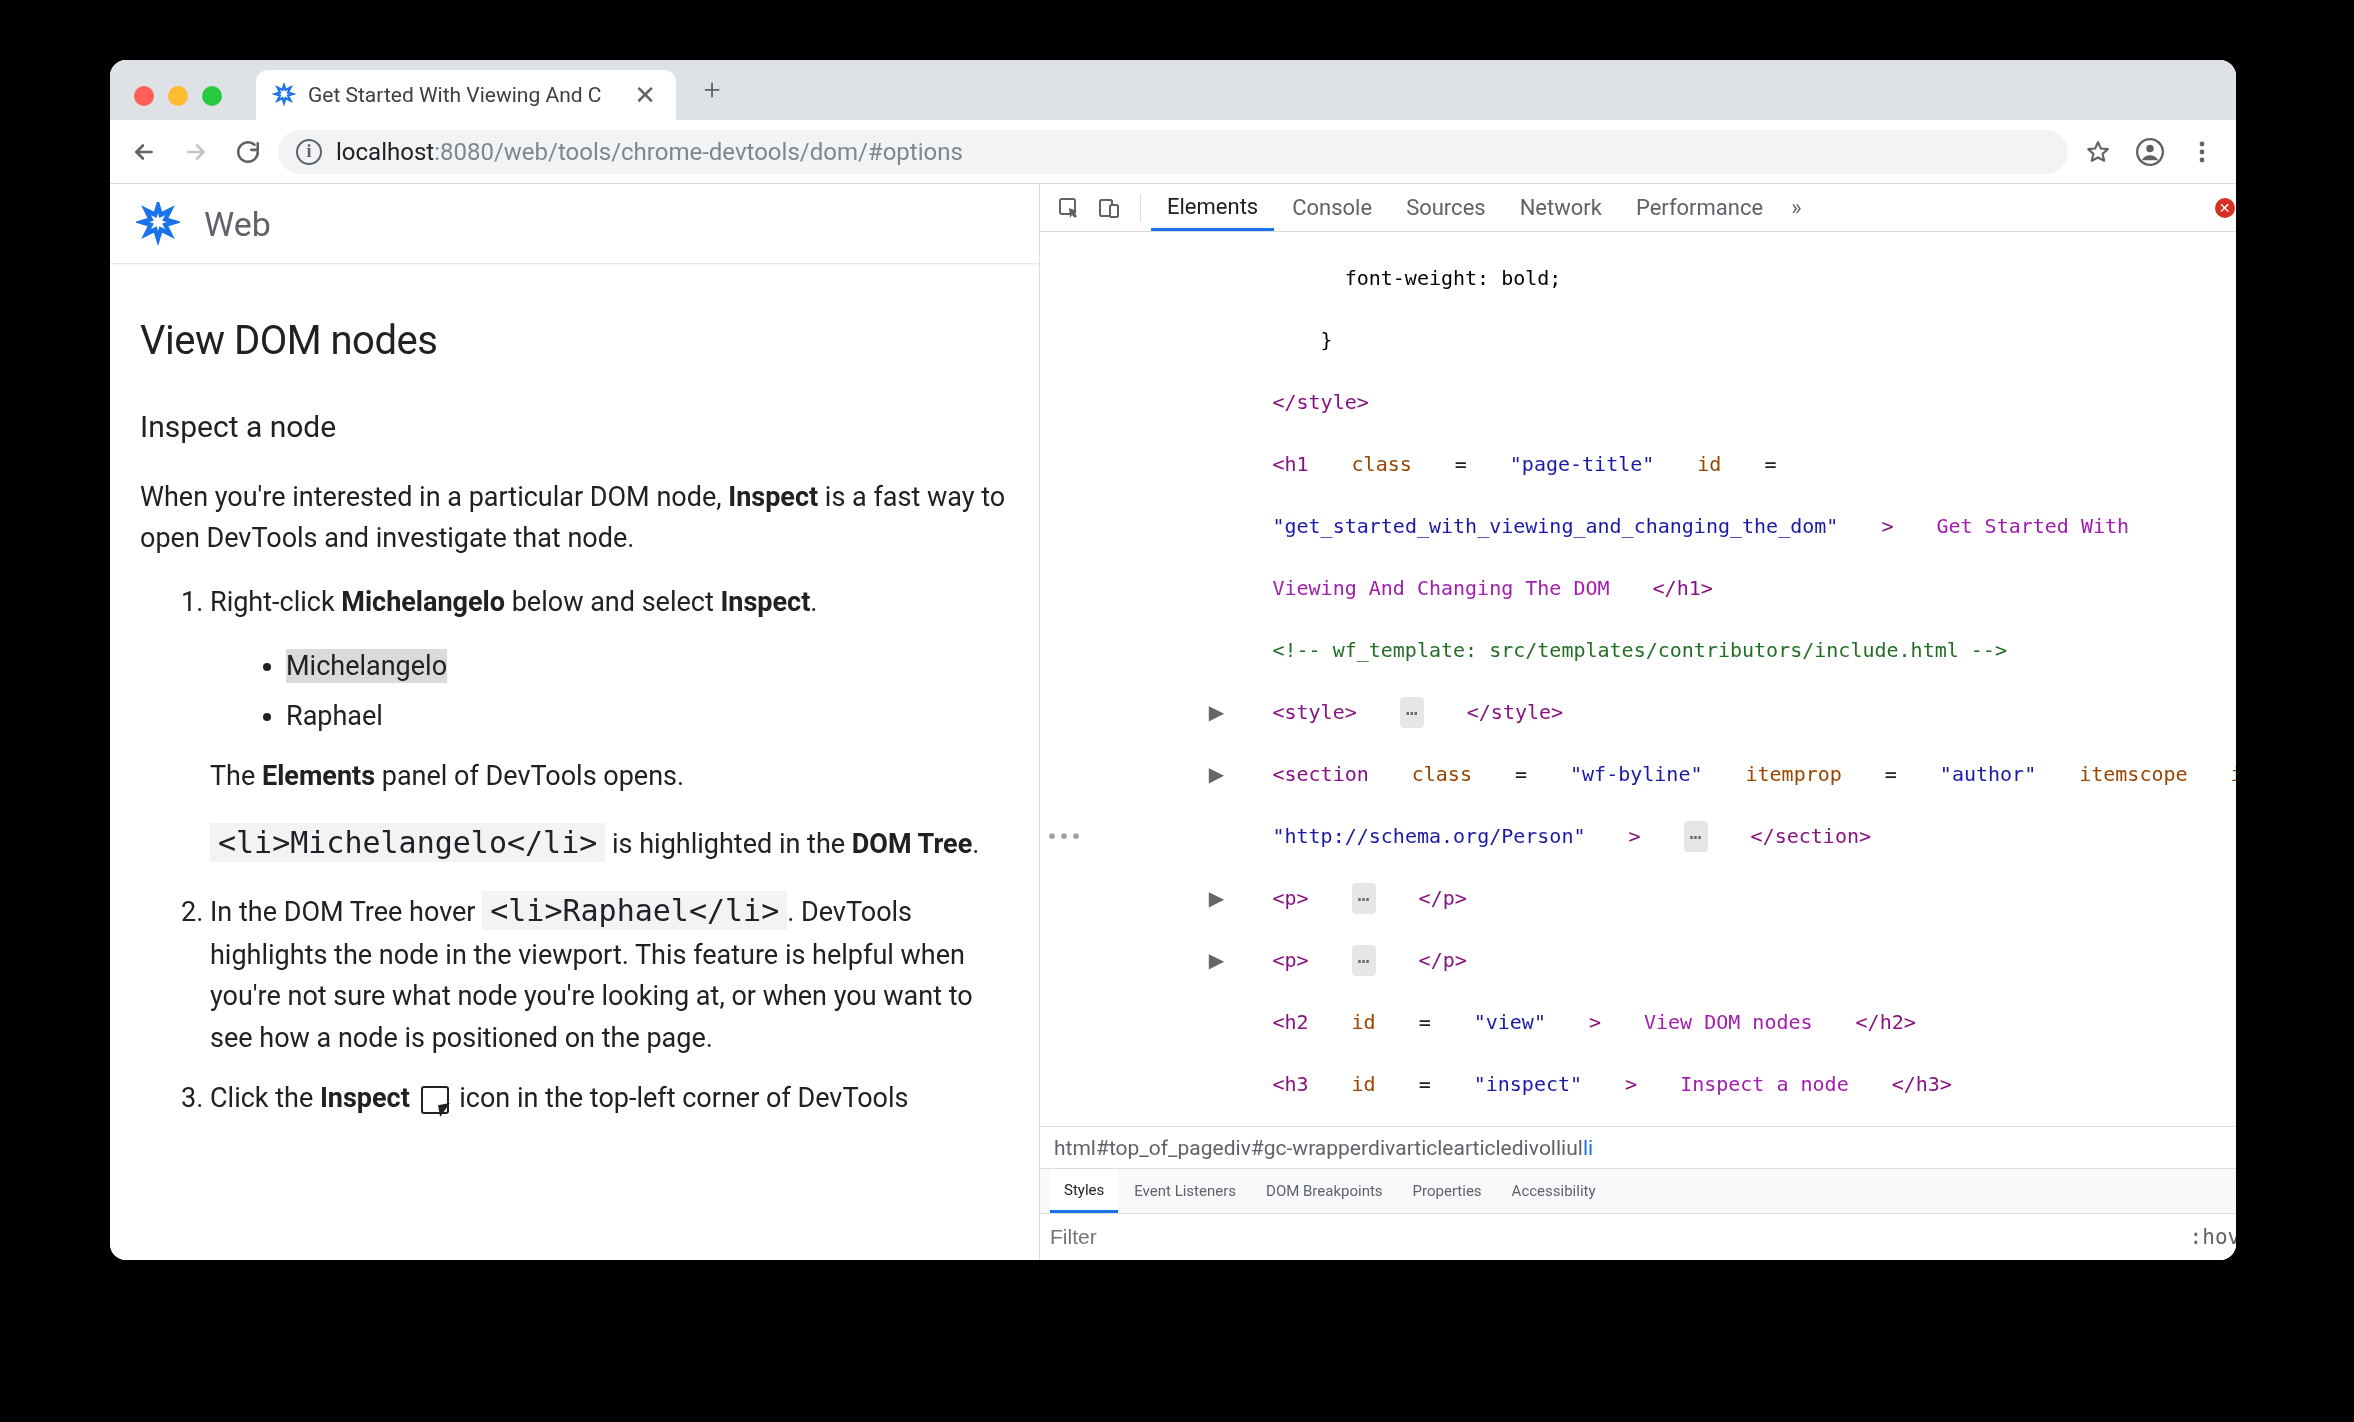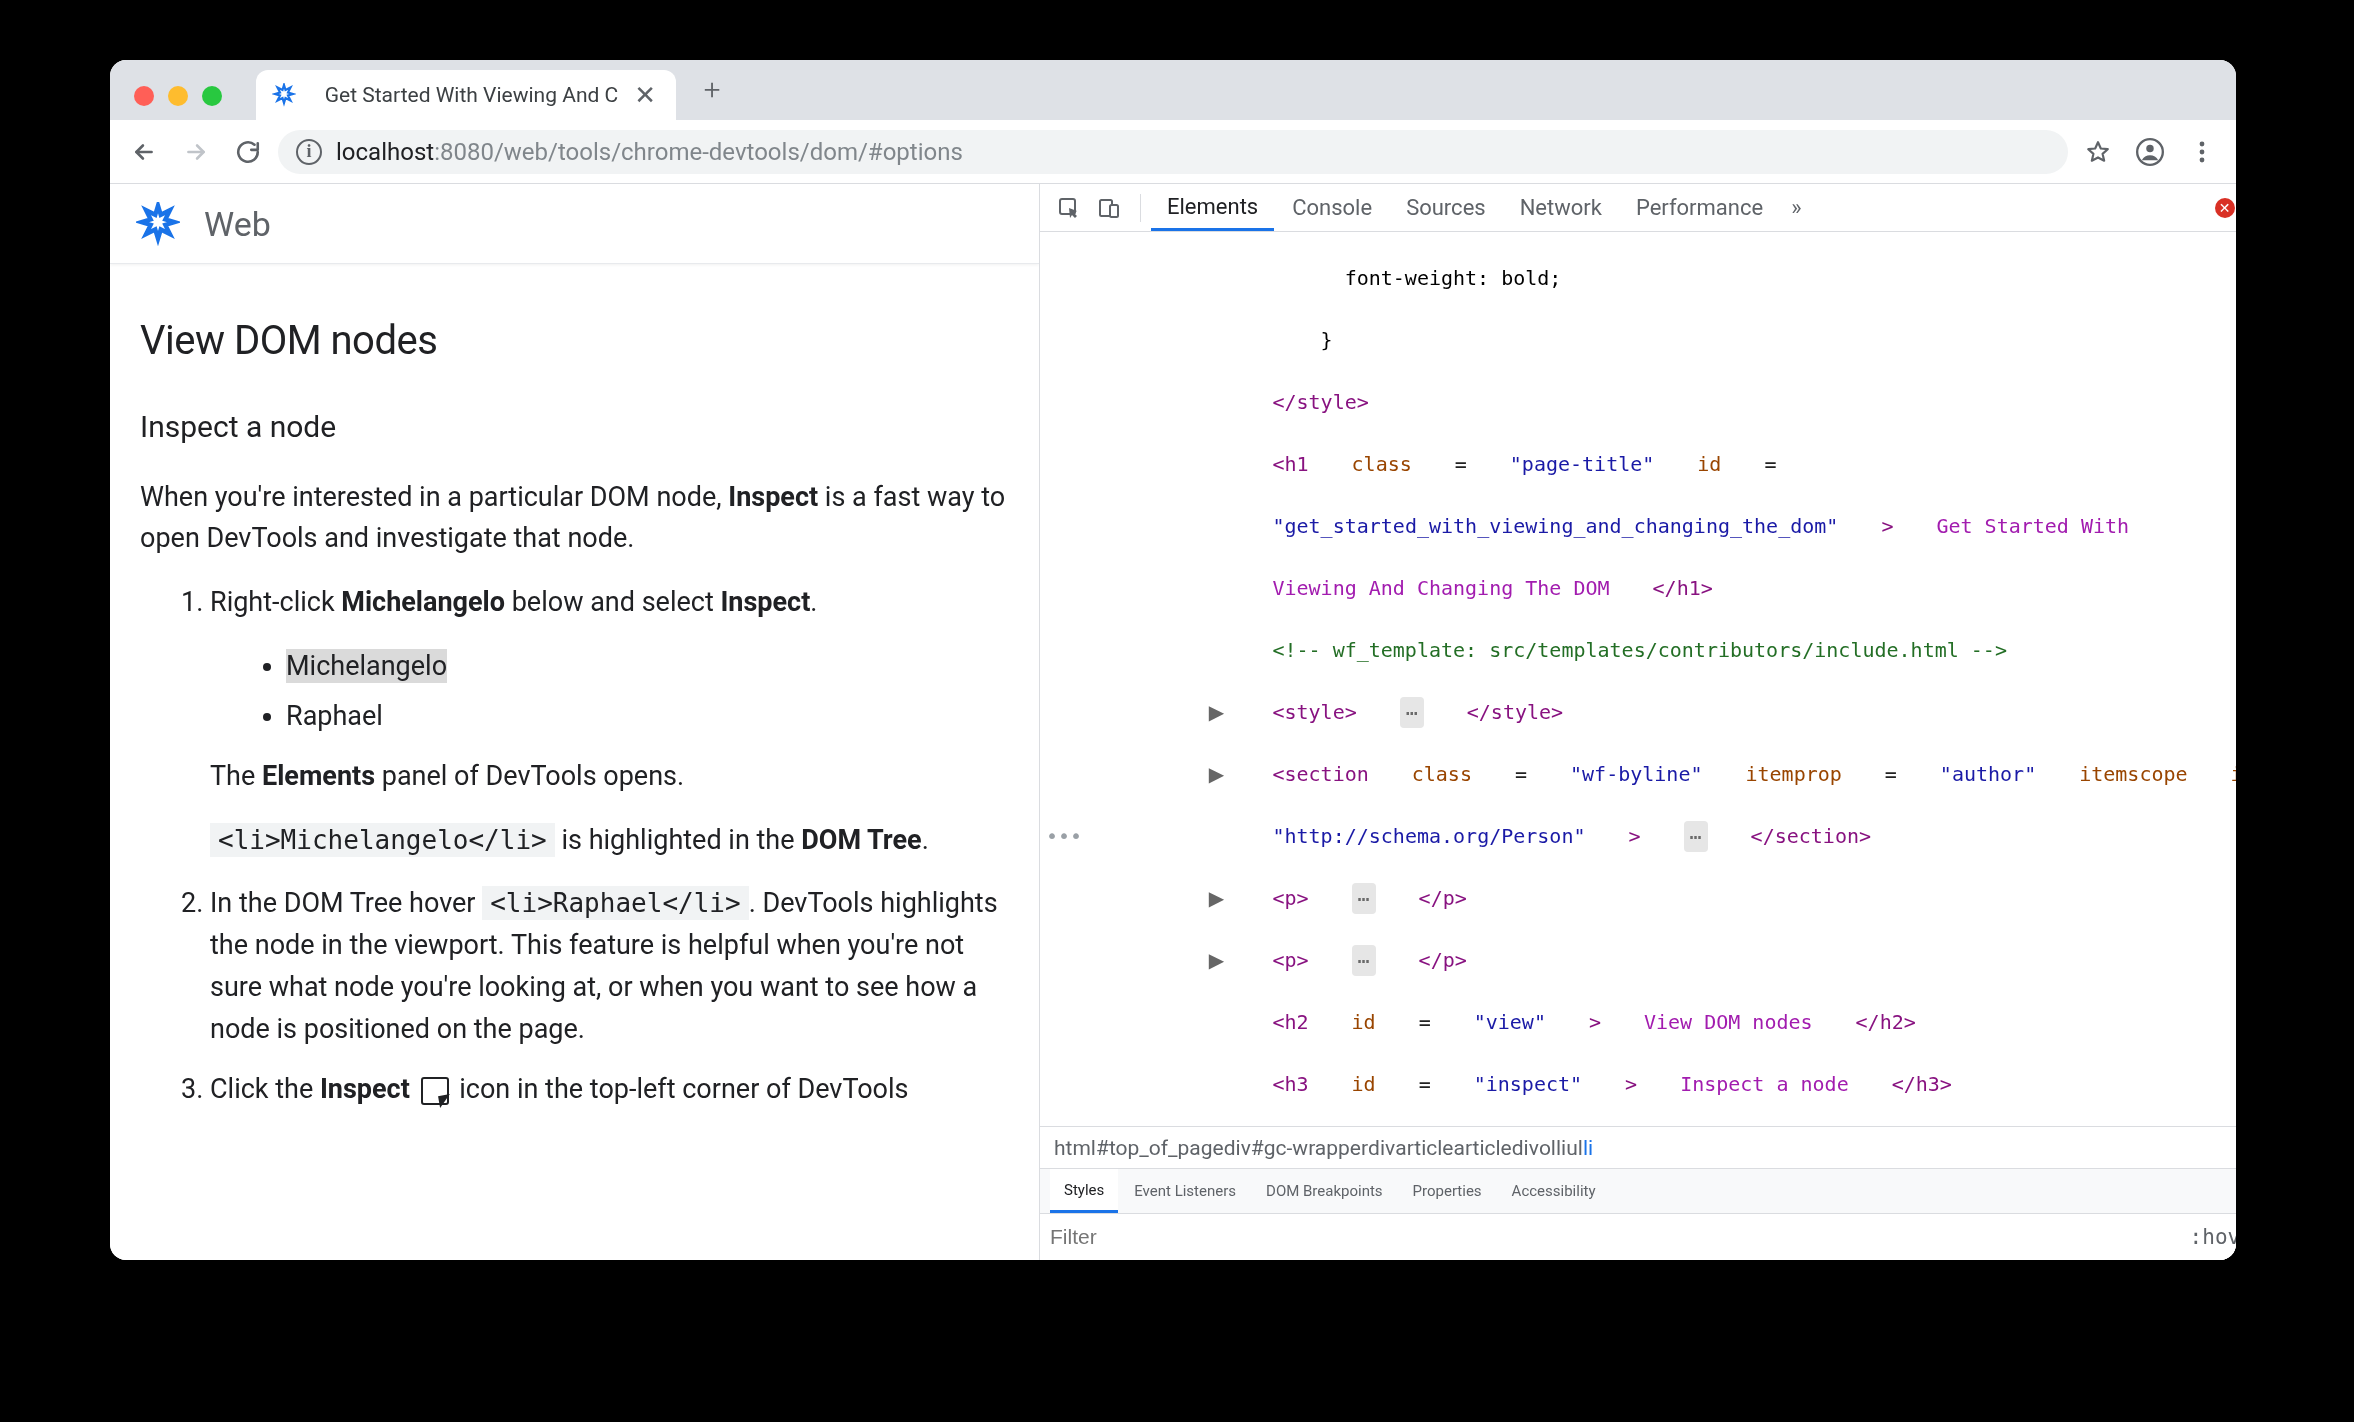--- a/index.html
+++ b/index.html
@@ -46,21 +46,21 @@
     display: flex; align-items: center;
     padding: 0 16px;
     gap: 12px;
     width: 420px;
     font-size: 21px;
     color: #3c4043;
     white-space: nowrap;
     overflow: hidden;
   }
   .tab .favicon { width: 24px; height: 24px; flex: 0 0 24px; }
-  .tab .title { overflow: hidden; text-overflow: clip; flex: 1; text-align: right; }
+  .tab .title { overflow: hidden; text-overflow: clip; flex: 1; }
   .tab .close { color: #5f6368; font-size: 26px; cursor: pointer; padding: 0 4px; }
   .newtab { color: #5f6368; font-size: 28px; padding: 0 22px 12px 22px; cursor: pointer; }
 
   
   .toolbar {
     height: 64px;
     background: #fff;
     border-bottom: 1px solid #dadce0;
     display: flex; align-items: center;
     padding: 0 12px;
@@ -135,21 +135,21 @@
   .page-body ol { list-style: decimal; padding-left: 70px; }
   .page-body ol > li { margin-bottom: 18px; }
   .page-body ul { list-style: disc; padding-left: 76px; margin: 12px 0 18px; }
   .page-body ul li { margin: 8px 0; }
   .bold { font-weight: 700; }
   .hl { background: #dadada; padding: 1px 0; }
   .code {
     font-family: ui-monospace, SFMono-Regular, Menlo, monospace;
     background: #f1f3f4;
     padding: 2px 8px;
-    font-size: 26px;
+    font-size: 30px;
   }
   .inspect-icon-inline {
     display: inline-block;
     width: 28px; height: 28px;
     border: 2px solid #202124;
     border-radius: 3px;
     vertical-align: middle;
     position: relative;
     margin: 0 4px;
   }

